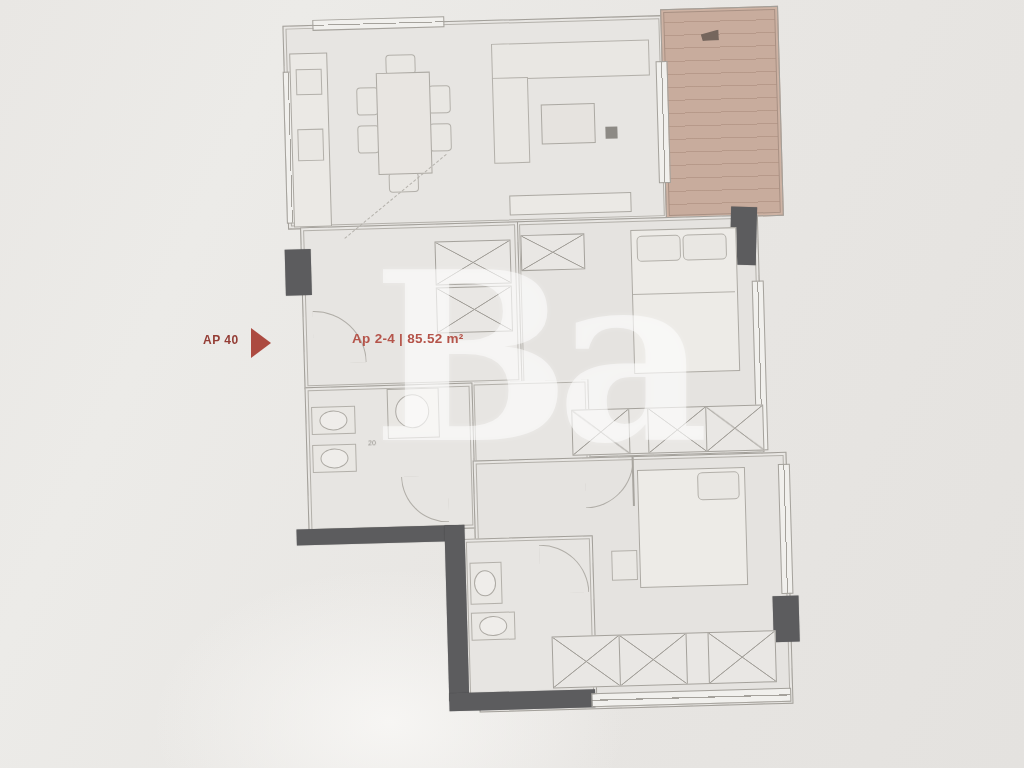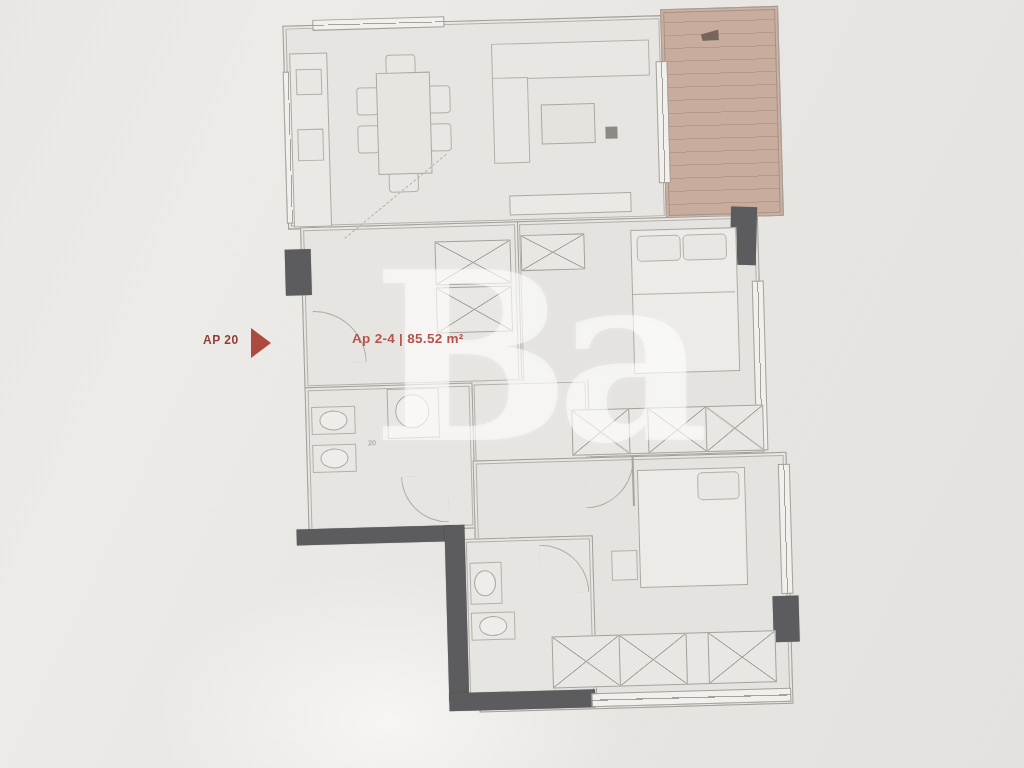--- a/index.html
+++ b/index.html
@@ -68,21 +68,21 @@
     color:rgba(255,255,255,.52);pointer-events:none;
     text-shadow:0 0 6px rgba(255,255,255,.25);
   }
   .stripes{
     background-image:repeating-linear-gradient(to bottom, rgba(150,118,102,0) 0 12px, rgba(150,118,102,.35) 12px 13px);
   }
 </style>
 </head>
 <body>
 
-<div id="unit-badge">AP 20</div>
+<div id="unit-badge">AP 40</div>
 <div id="entry-arrow"></div>
 <div id="area-label">Ap 2-4 | 85.52 m²</div>
 
 <div id="plan">
 
   <div class="room" style="left:10px;top:14px;width:378px;height:202px;"></div>
   <div class="room stripes" style="left:388px;top:8px;width:116px;height:208px;background-color:#c8ac9d;box-shadow:inset 0 0 0 2px #cdb2a3, inset 0 0 0 3px #a89083;"></div>
   <div class="abs" style="left:428px;top:30px;width:18px;height:11px;background:#75665d;clip-path:polygon(0 40%,100% 0,100% 100%,10% 100%);"></div>
 
   <div class="room" style="left:238px;top:216px;width:240px;height:236px;background:#e5e3e0;"></div>

